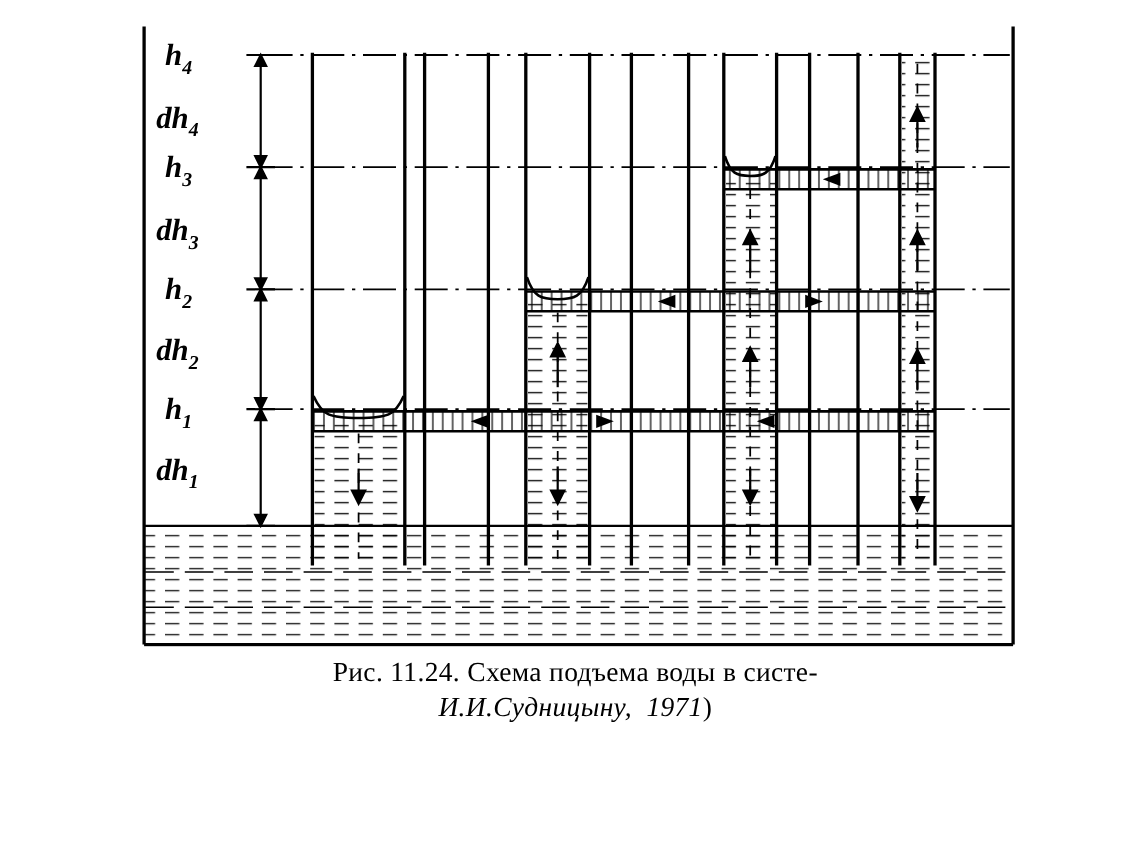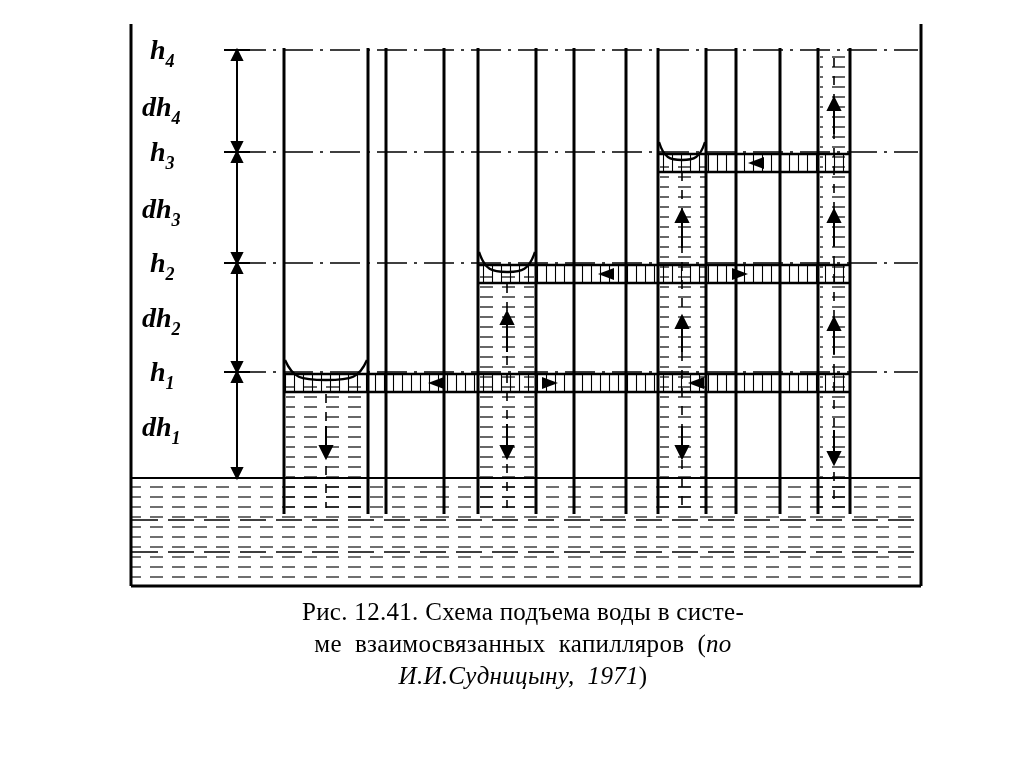--- a/index.html
+++ b/index.html
@@ -229,18 +229,17 @@
         <text x="22" y="250" font-size="28" font-weight="700">h<tspan font-size="18" dy="8">2</tspan></text>
         <text x="14" y="305" font-size="28" font-weight="700">dh<tspan font-size="18" dy="8">2</tspan></text>
         <text x="22" y="359" font-size="28" font-weight="700">h<tspan font-size="18" dy="8">1</tspan></text>
         <text x="14" y="414" font-size="28" font-weight="700">dh<tspan font-size="18" dy="8">1</tspan></text>
       </g>
 
     </svg>
   </div>
 
   <div id="caption">
-    <span class="cap-line">Рис. 12.41. Схема подъема воды в систе-</span>
-    <span class="cap-line"><span>ме  взаимосвязанных  капилляров  (</span><span class="italic">по</span></span>
+    <span class="cap-line">Рис. 11.24. Схема подъема воды в систе-</span>
     <span class="cap-line"><span class="italic">И.И.Судницыну,  1971</span><span>)</span></span>
   </div>
 
 </div>
 
 </body></html>

